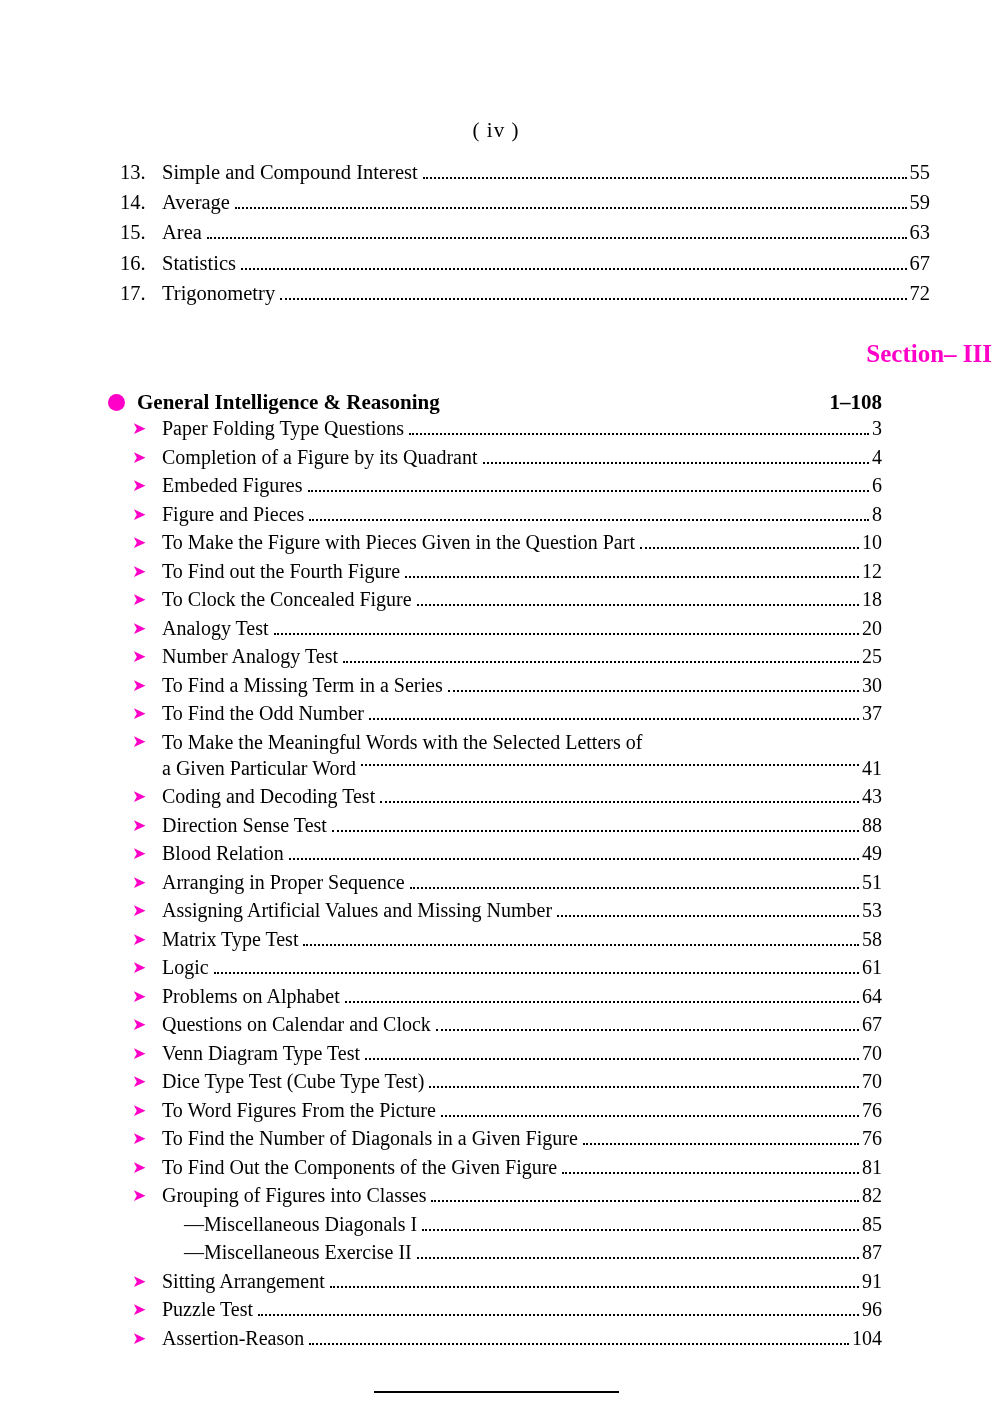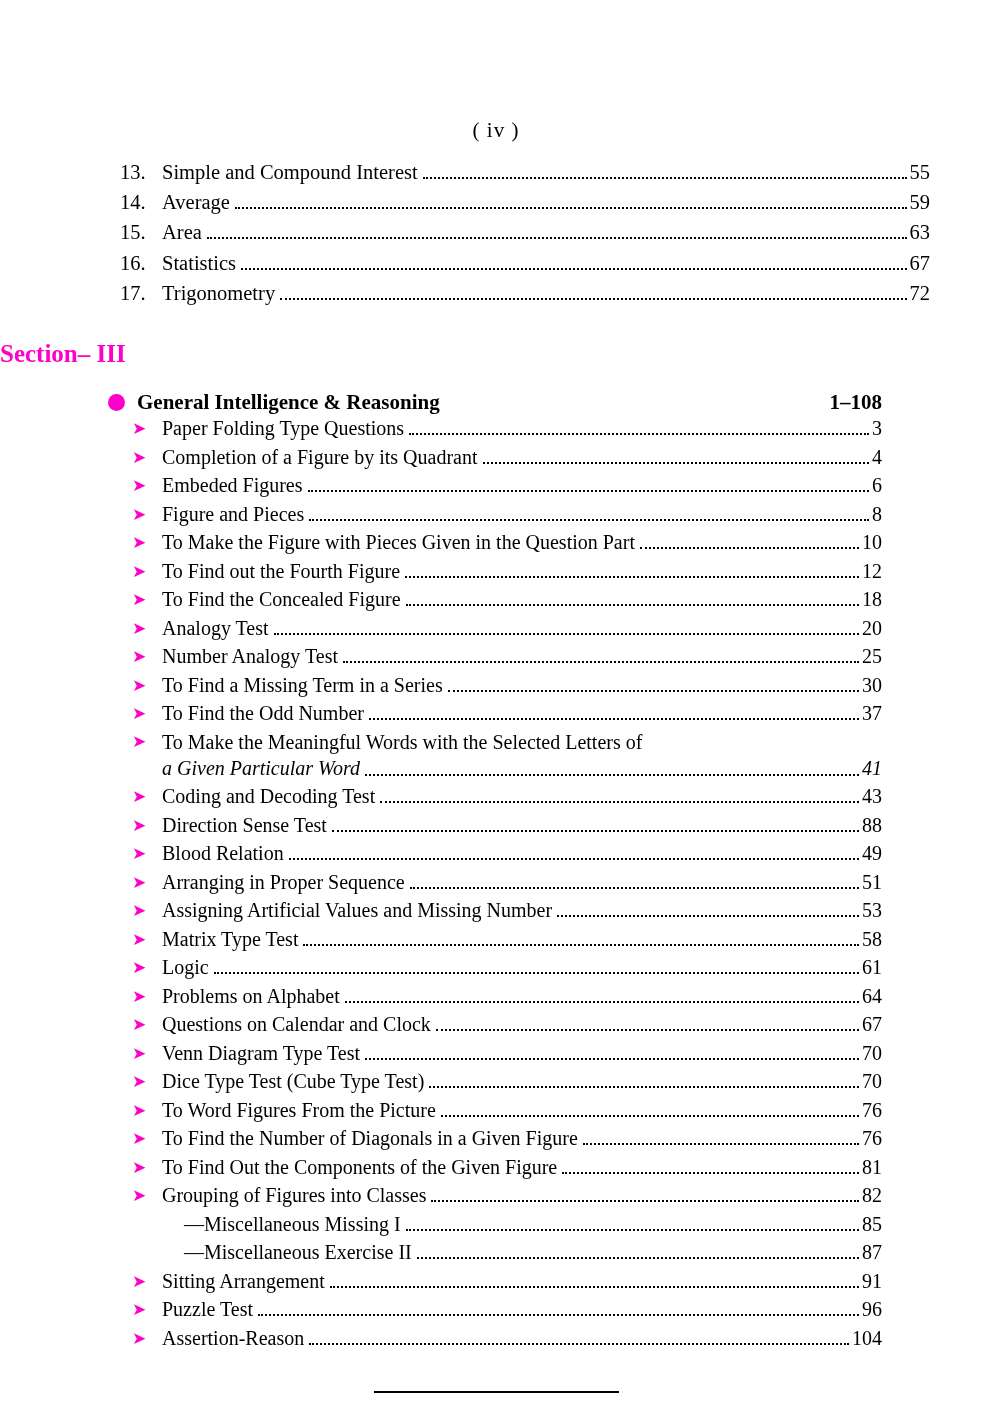--- a/index.html
+++ b/index.html
@@ -57,21 +57,21 @@
     height: 0;
   }
   .pg {
     flex: 0 0 auto;
     text-align: right;
     white-space: nowrap;
   }
 
   
   .section-title {
-    text-align: left;
+    text-align: right;
     color: #ff00c8;
     font-size: 25px;
     font-weight: bold;
     margin-top: 34px;
     margin-bottom: 22px;
     font-family: "Liberation Serif", serif;
   }
 
   
   .chapter-row {
@@ -135,22 +135,21 @@
     position: absolute;
     left: 0;
     top: 4px;
   }
   .entry.twoline .line1 {
     display: block;
     white-space: nowrap;
   }
   .entry.twoline .line2row {
     display: flex;
-    align-items: flex-end;
-    font-style: italic;
+    align-items: center;
   }
   .entry.sub {
     padding-left: 52px;
   }
 
   .rule {
     width: 245px;
     border-top: 2px solid #000;
     margin: 40px auto 0 auto;
   }
@@ -243,21 +242,21 @@
 
     <div class="entry">
       <span class="arrow">➤</span>
       <span class="label">To Find out the Fourth Figure</span>
       <span class="dots"></span>
       <span class="pg">12</span>
     </div>
 
     <div class="entry">
       <span class="arrow">➤</span>
-      <span class="label">To Find the Concealed Figure</span>
+      <span class="label">To Clock the Concealed Figure</span>
       <span class="dots"></span>
       <span class="pg">18</span>
     </div>
 
     <div class="entry">
       <span class="arrow">➤</span>
       <span class="label">Analogy Test</span>
       <span class="dots"></span>
       <span class="pg">20</span>
     </div>
@@ -392,21 +391,21 @@
     </div>
 
     <div class="entry">
       <span class="arrow">➤</span>
       <span class="label">Grouping of Figures into Classes</span>
       <span class="dots"></span>
       <span class="pg">82</span>
     </div>
 
     <div class="entry sub">
-      <span class="label">—Miscellaneous Missing I</span>
+      <span class="label">—Miscellaneous Diagonals I</span>
       <span class="dots"></span>
       <span class="pg">85</span>
     </div>
 
     <div class="entry sub">
       <span class="label">—Miscellaneous Exercise II</span>
       <span class="dots"></span>
       <span class="pg">87</span>
     </div>
 

